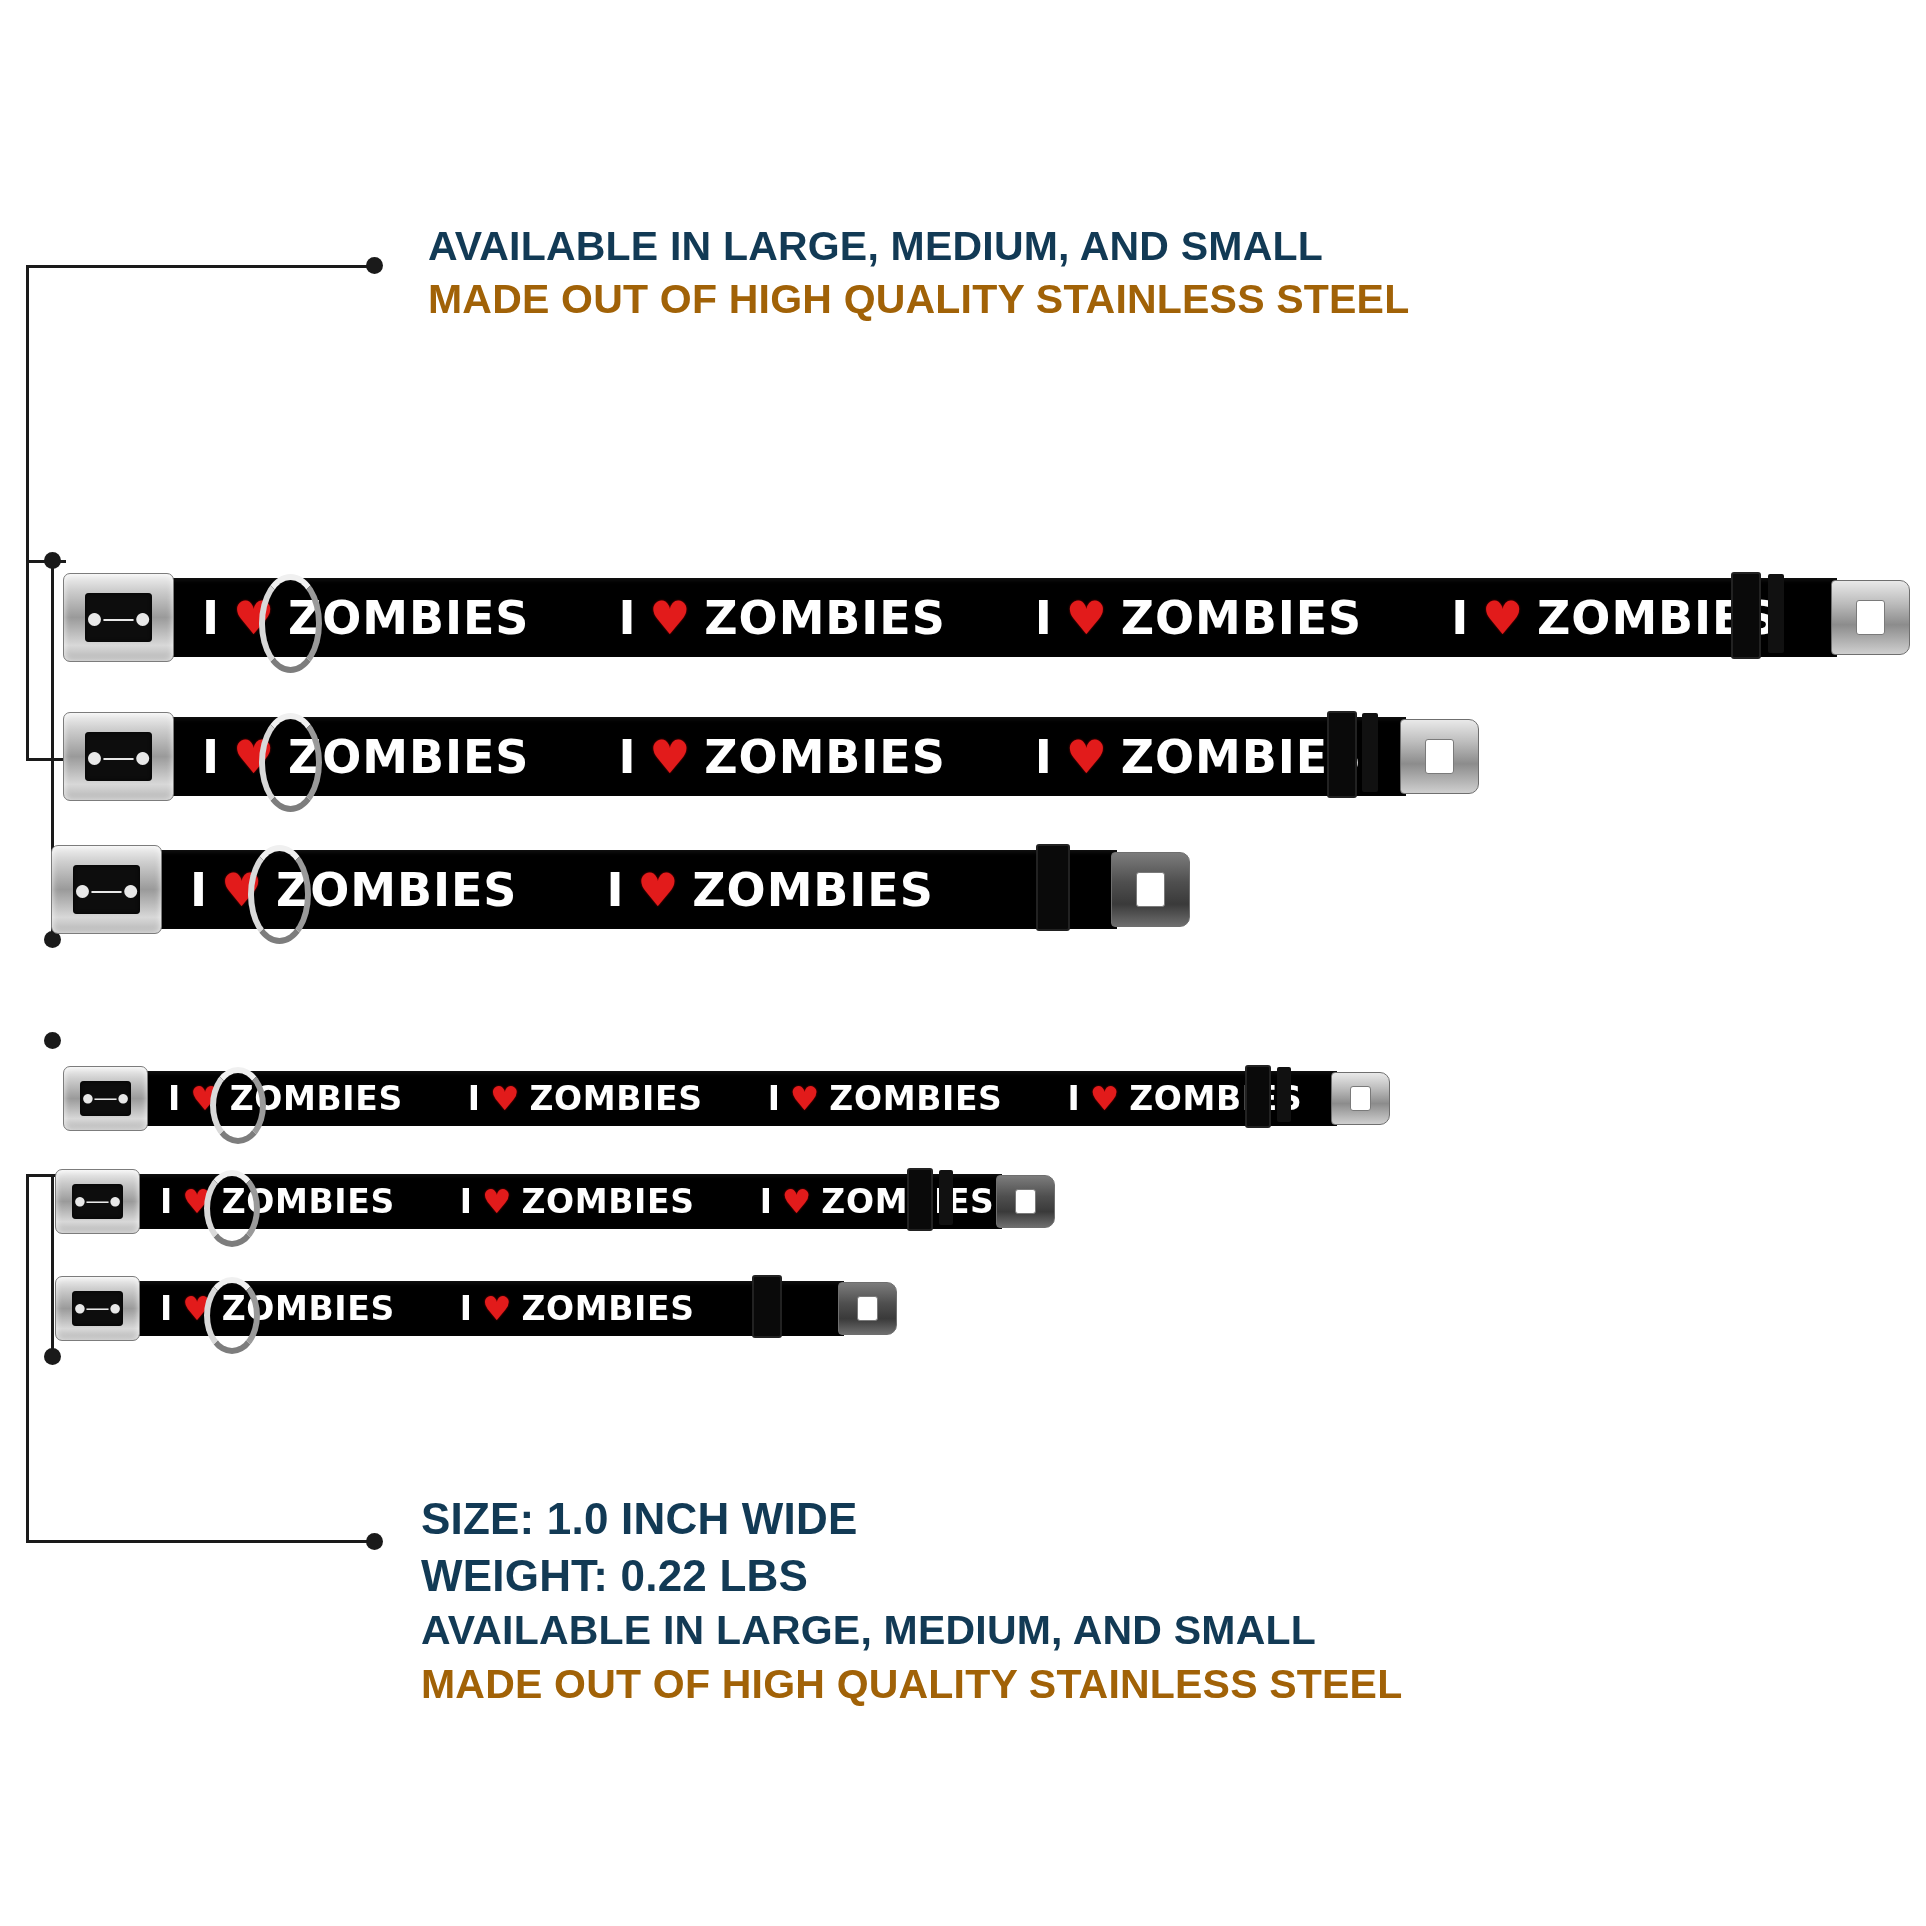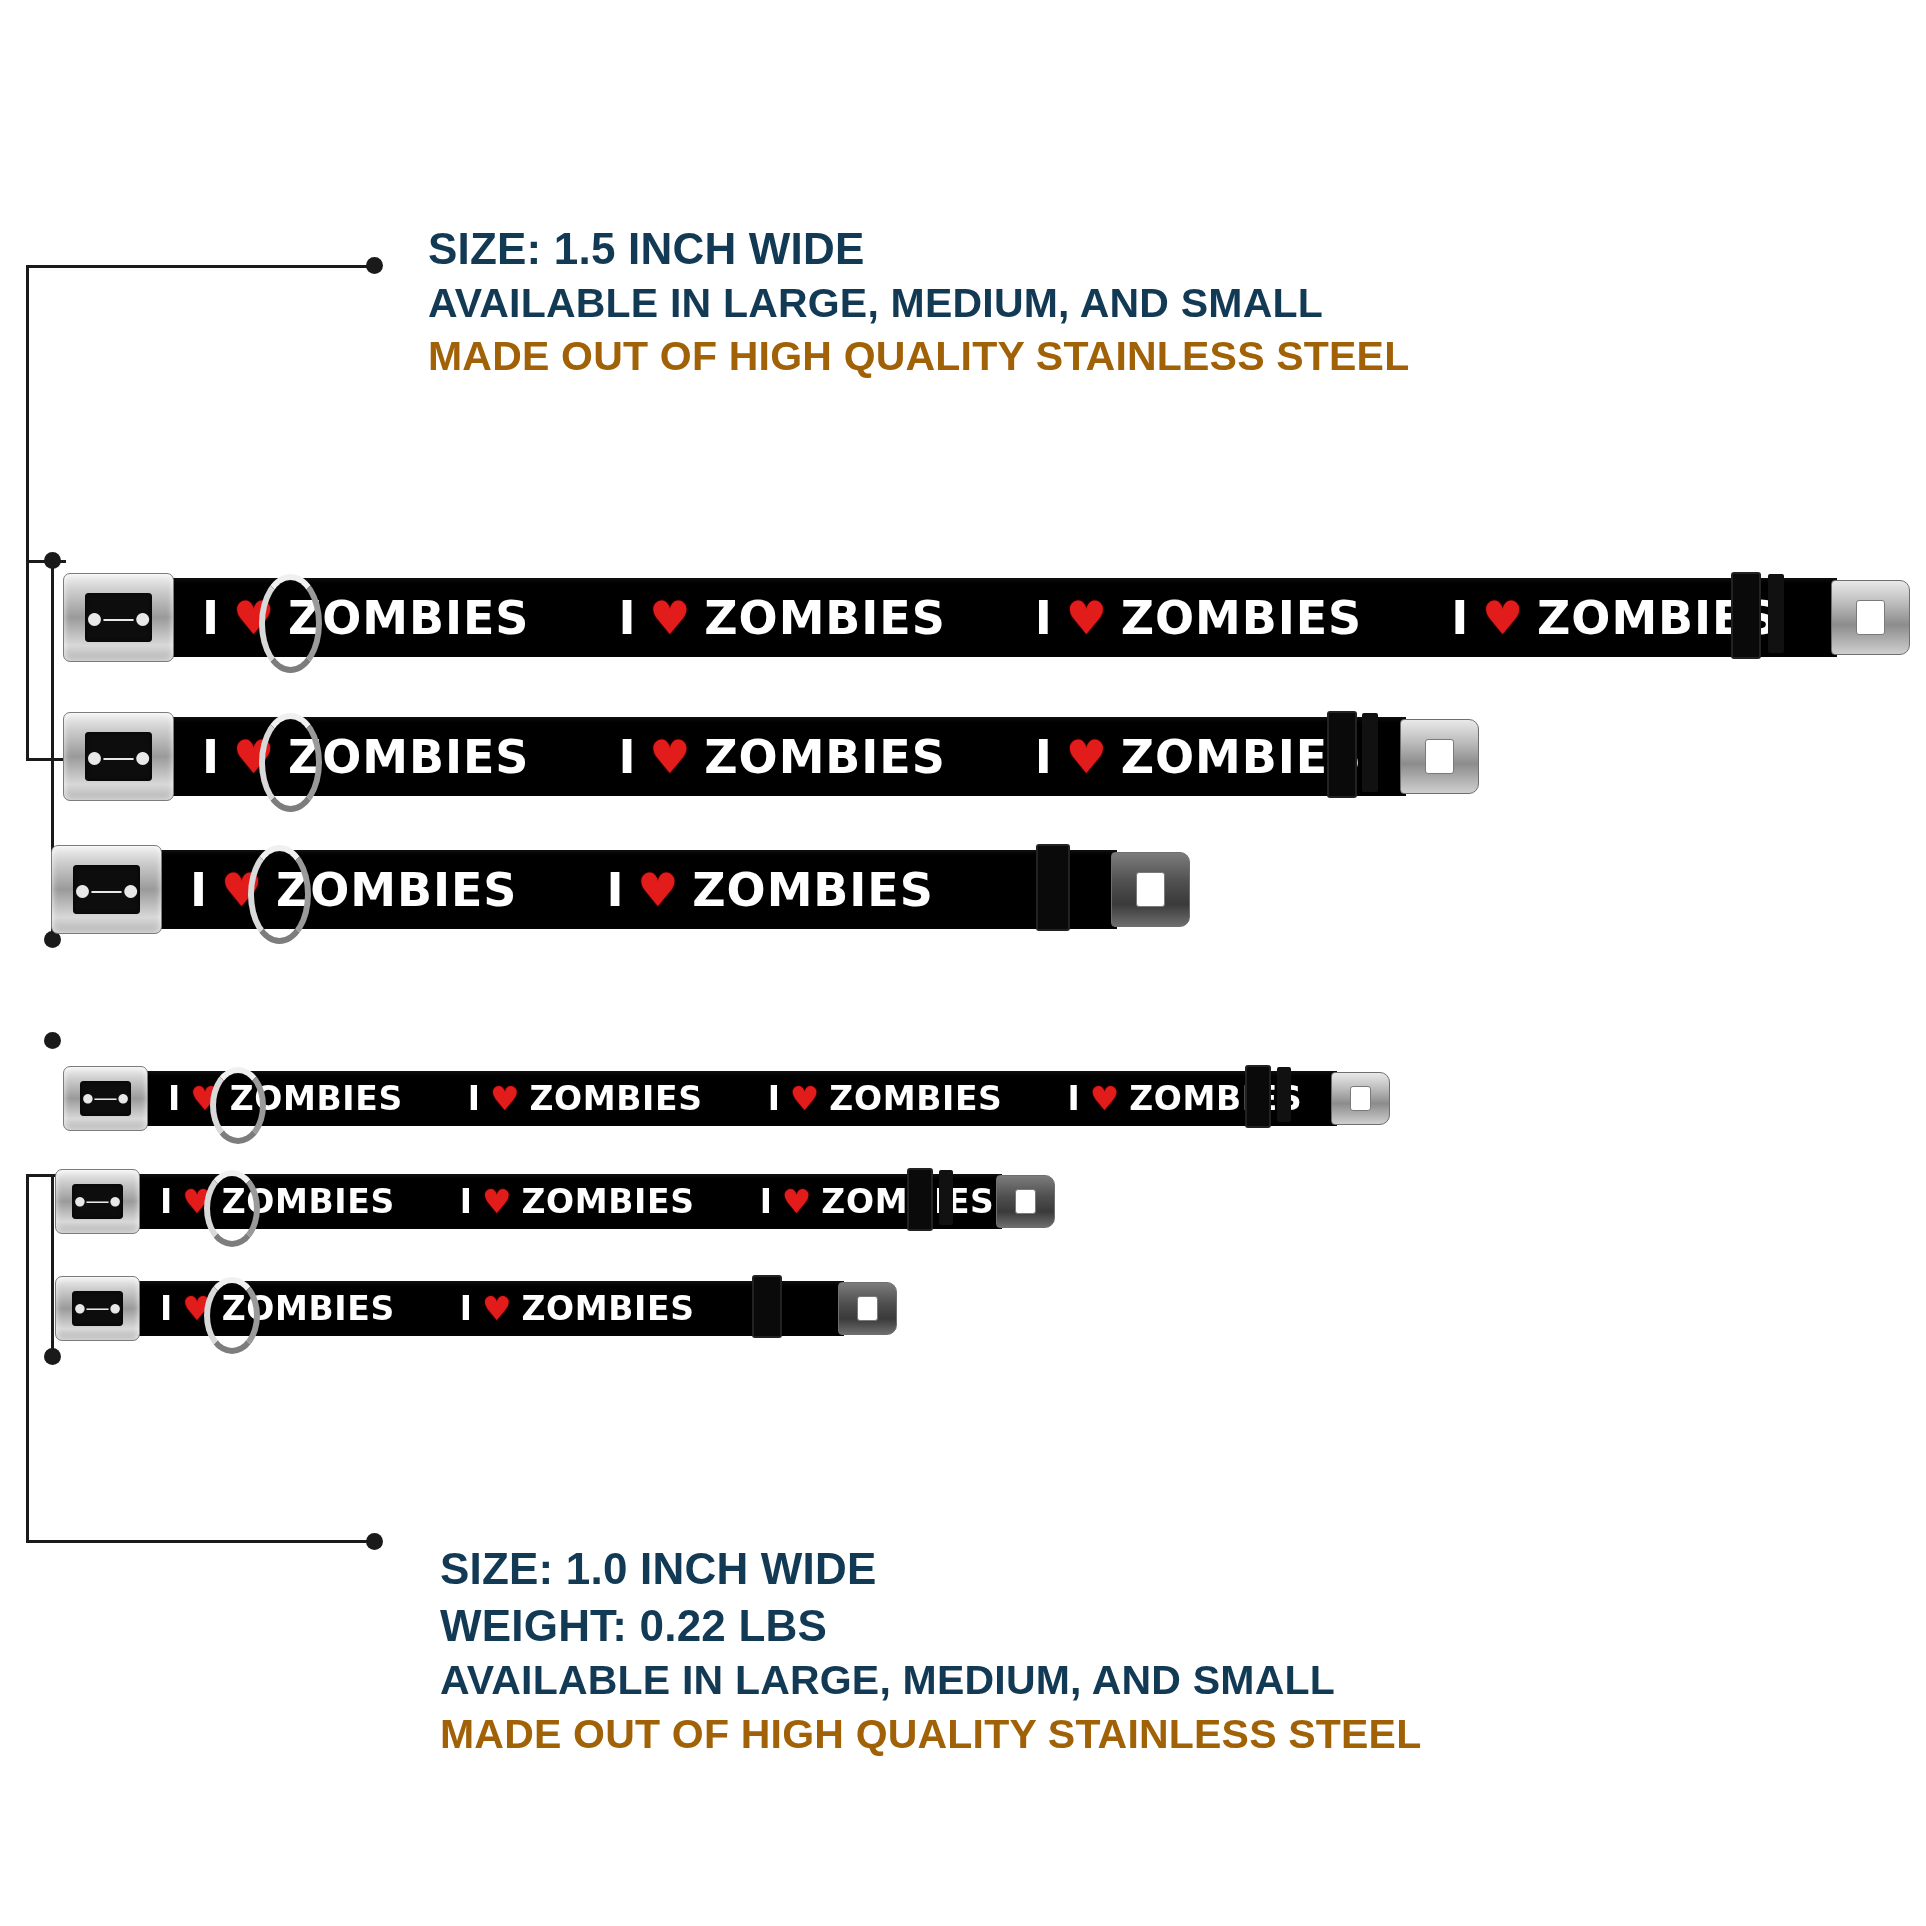--- a/index.html
+++ b/index.html
@@ -27,21 +27,21 @@
   }
   .callout .dark { color: #123a55; }
   .callout .blue { color: #a16207; }
 
   #callout-top { left: 428px; top: 220px; }
   #callout-top .l1 { font-size: 44px; }
   #callout-top .l2 { font-size: 44px; }
   #callout-top .l3 { font-size: 41px; }
   #callout-top .l4 { font-size: 41px; }
 
-  #callout-bottom { left: 421px; top: 1540px; margin-left: 19px; }
+  #callout-bottom { left: 421px; top: 1490px; }
   #callout-bottom .l1 { font-size: 44px; }
   #callout-bottom .l2 { font-size: 44px; }
   #callout-bottom .l3 { font-size: 41px; }
   #callout-bottom .l4 { font-size: 41px; }
 
   
   .leader { position: absolute; background: #1a1a1a; }
   .leader.h { height: 3px; }
   .leader.v { width: 3px; }
   .dot {
@@ -162,21 +162,20 @@
     border-radius: 3px;
   }
   .tongue.dark {
     background: linear-gradient(180deg,#7c7c7c 0%,#4f4f4f 40%,#3a3a3a 70%,#6e6e6e 100%);
   }
 </style>
 </head>
 <body>
 
 <div class="callout" id="callout-top">
-  <div class="line l1 dark">SIZE: 1.5 INCH WIDE</div>
   <div class="line l3 dark">AVAILABLE IN LARGE, MEDIUM, AND SMALL</div>
   <div class="line l4 blue">MADE OUT OF HIGH QUALITY STAINLESS STEEL</div>
 </div>
 
 <div class="leader h" style="left:26px; top:265px; width:347px;"></div>
 <div class="leader v" style="left:26px; top:265px; height:495px;"></div>
 <div class="leader h" style="left:26px; top:560px; width:40px;"></div>
 <div class="leader h" style="left:26px; top:758px; width:40px;"></div>
 <div class="dot" style="left:366px; top:257px;"></div>
 <div class="dot" style="left:44px; top:552px;"></div>

